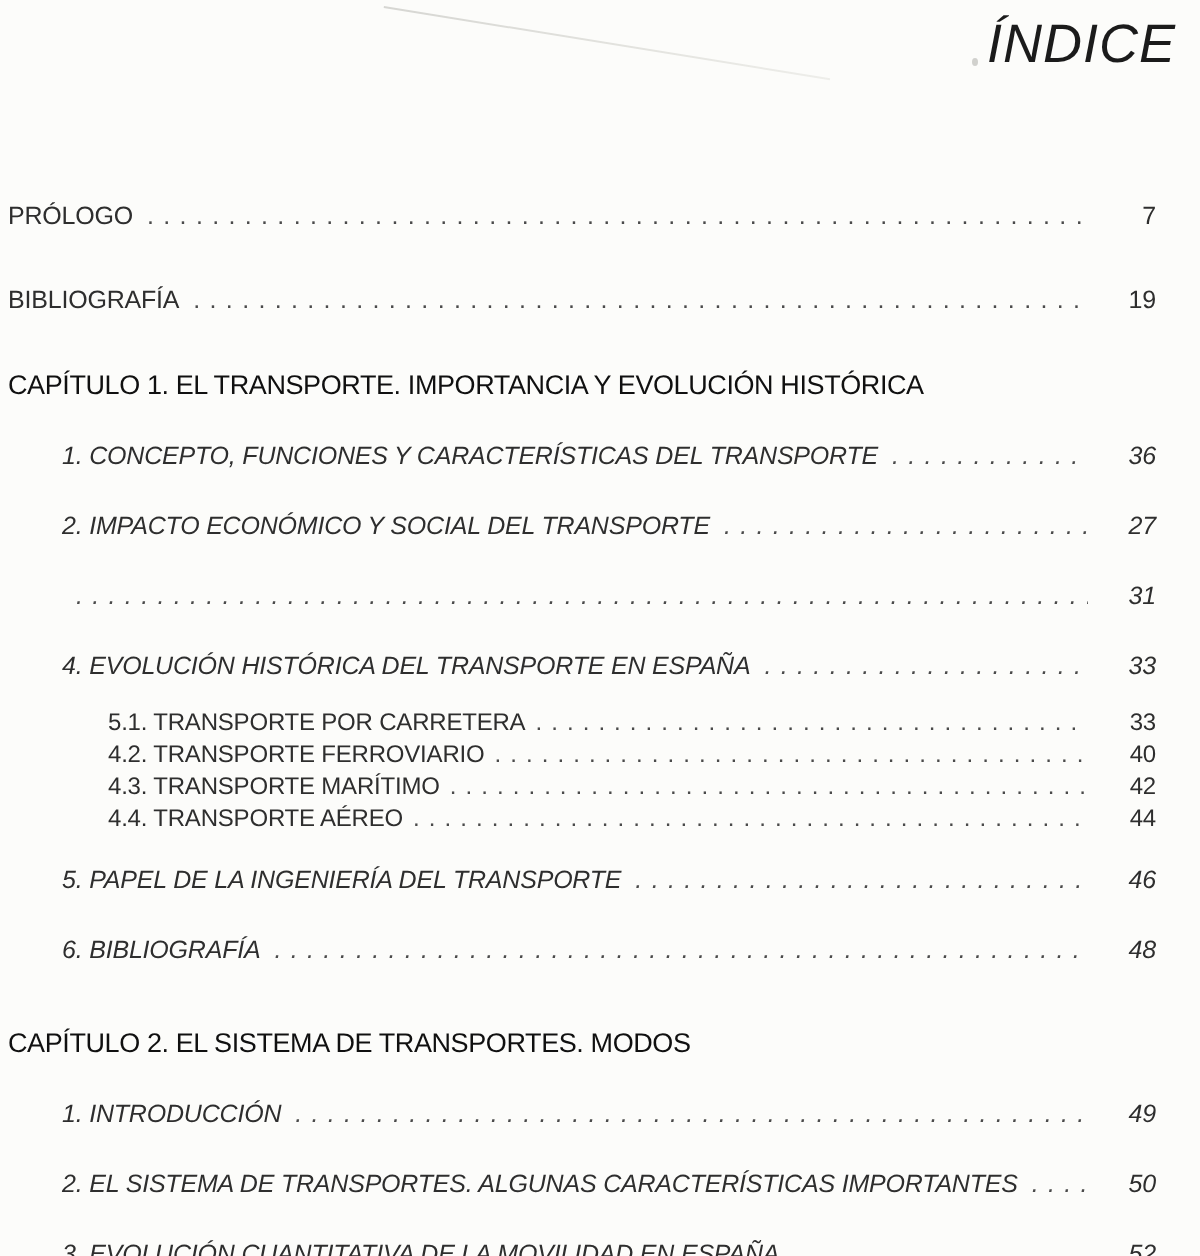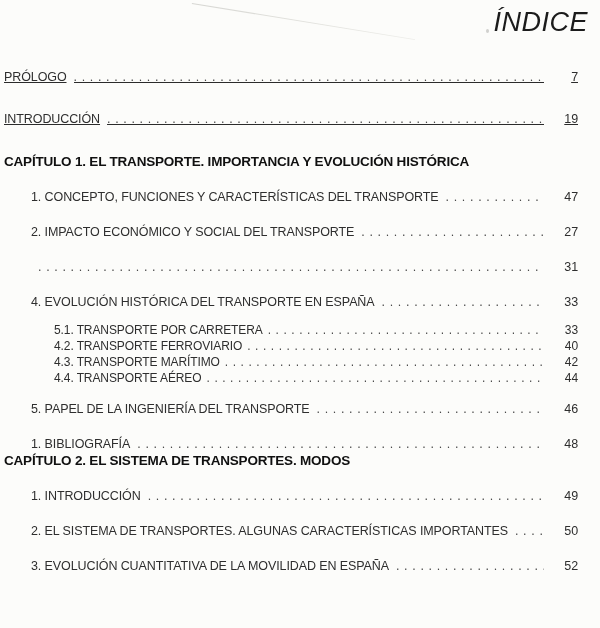--- a/index.html
+++ b/index.html
@@ -71,39 +71,39 @@
   .dots::after {
     letter-spacing: 0.6px;
     content: ". . . . . . . . . . . . . . . . . . . . . . . . . . . . . . . . . . . . . . . . . . . . . . . . . . . . . . . . . . . . . . . . . . . . . . . . . . . . . . . . . . . . . . . . . . . . . . . . . . . . . . ";
   }
   .pg {
     min-width: 30px;
     text-align: right;
     white-space: nowrap;
   }
 
-  .lvl1 { padding-left: 27px; }
+  .lvl1 { padding-left: 27px; font-style: italic; }
   .lvl2 { padding-left: 50px; font-size: 12px; }
   .lvl2 .dots { margin-left: 5px; }
 
   .chapter-heading {
-    font-weight: bold;
+    font-weight: normal;
     font-size: 13.5px;
     letter-spacing: -0.2px;
     color: #101010;
     margin: 0;
     line-height: 18px;
   }
 
   
-  .front { margin-top: 33px; text-decoration: underline; }
+  .front { margin-top: 64px; }
   .front .row + .row { margin-top: 26px; }
 
   .ch1-head { margin-top: 26px; }
-  .ch2-head { }
+  .ch2-head { margin-top: 30px; }
 
   .mt18 { margin-top: 18px; }
   .mt19 { margin-top: 19px; }
   .mt15 { margin-top: 15px; }
 
   .subgroup { margin-top: 12px; }
   .subgroup .row + .row { margin-top: 0; }
 </style>
 </head>
 <body>
@@ -115,33 +115,33 @@
 
 <div class="toc">
 
   <div class="front">
     <div class="row lvl0">
       <span class="lbl">PRÓLOGO</span>
       <span class="dots"></span>
       <span class="pg">7</span>
     </div>
     <div class="row lvl0">
-      <span class="lbl">INTRODUCCIÓN</span>
+      <span class="lbl">BIBLIOGRAFÍA</span>
       <span class="dots"></span>
       <span class="pg">19</span>
     </div>
   </div>
 
   <h2 class="chapter-heading ch1-head">CAPÍTULO 1. EL TRANSPORTE. IMPORTANCIA Y EVOLUCIÓN HISTÓRICA</h2>
 
   <div>
     <div class="row lvl1 mt18">
       <span class="lbl">1. CONCEPTO, FUNCIONES Y CARACTERÍSTICAS DEL TRANSPORTE</span>
       <span class="dots"></span>
-      <span class="pg">47</span>
+      <span class="pg">36</span>
     </div>
     <div class="row lvl1 mt19">
       <span class="lbl">2. IMPACTO ECONÓMICO Y SOCIAL DEL TRANSPORTE</span>
       <span class="dots"></span>
       <span class="pg">27</span>
     </div>
     <div class="row lvl1 mt19">
       <span class="dots"></span>
       <span class="pg">31</span>
     </div>
@@ -173,21 +173,21 @@
         <span class="pg">44</span>
       </div>
     </div>
 
     <div class="row lvl1 mt15">
       <span class="lbl">5. PAPEL DE LA INGENIERÍA DEL TRANSPORTE</span>
       <span class="dots"></span>
       <span class="pg">46</span>
     </div>
     <div class="row lvl1 mt19">
-      <span class="lbl">1. BIBLIOGRAFÍA</span>
+      <span class="lbl">6. BIBLIOGRAFÍA</span>
       <span class="dots"></span>
       <span class="pg">48</span>
     </div>
   </div>
 
   <h2 class="chapter-heading ch2-head">CAPÍTULO 2. EL SISTEMA DE TRANSPORTES. MODOS</h2>
 
   <div>
     <div class="row lvl1 mt18">
       <span class="lbl">1. INTRODUCCIÓN</span>

